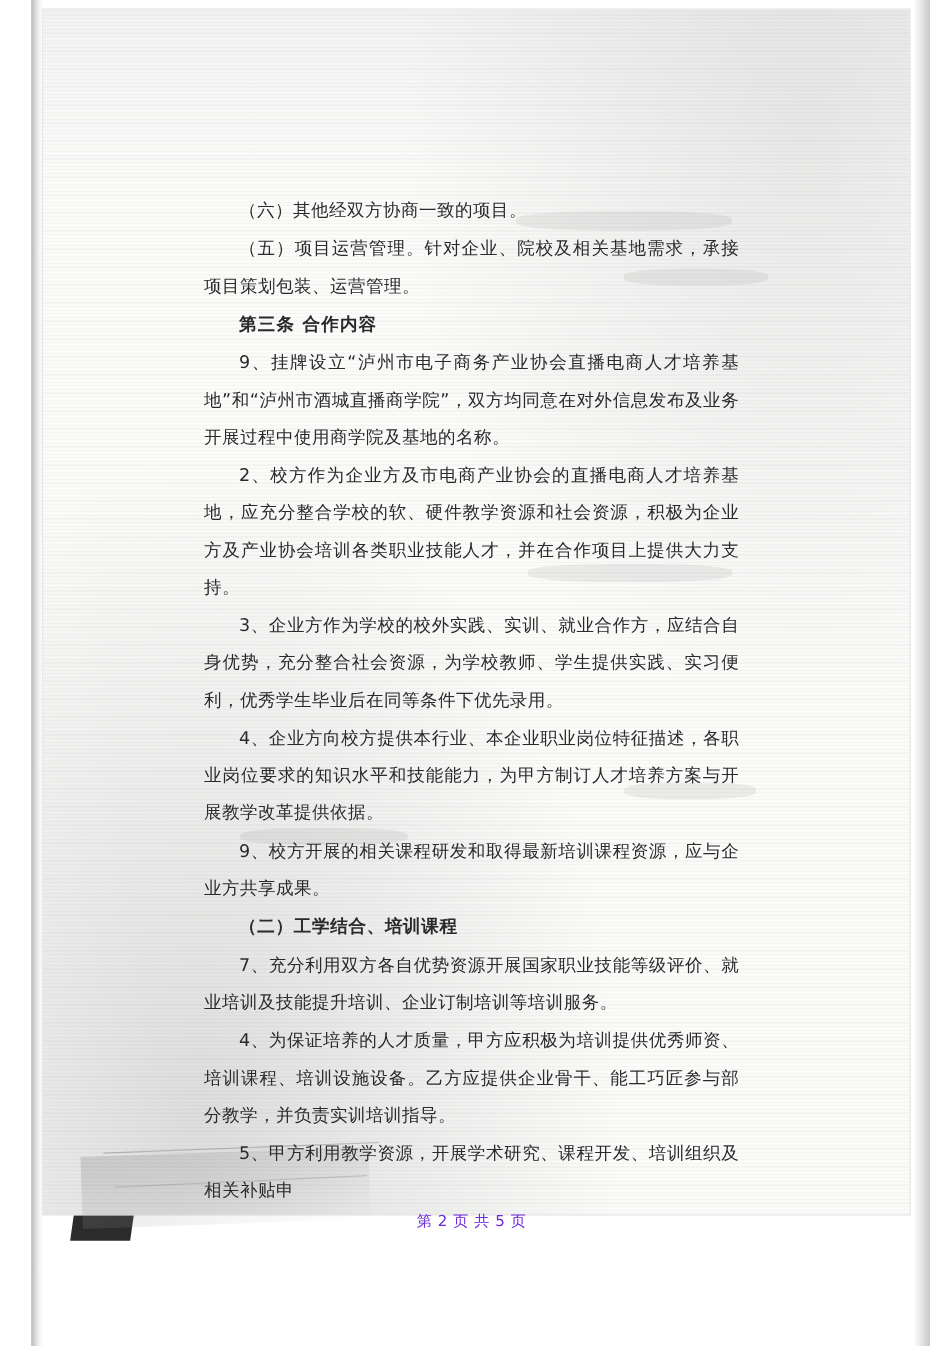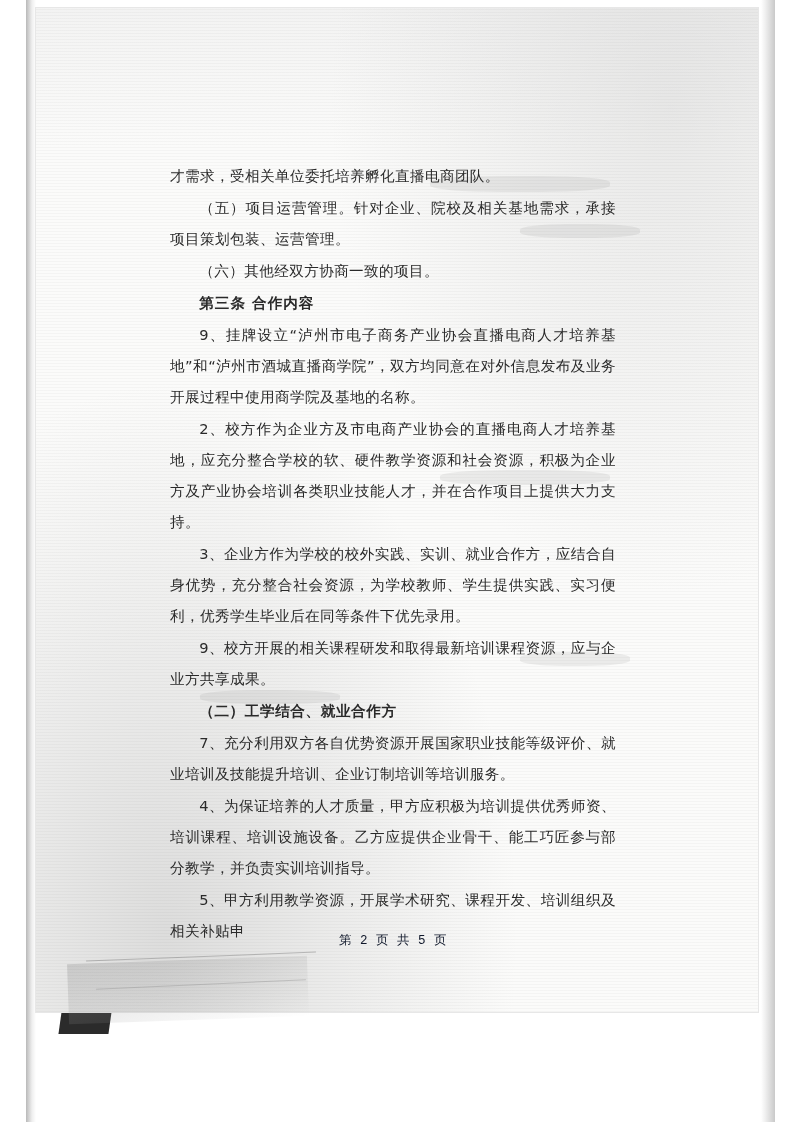--- a/index.html
+++ b/index.html
@@ -115,27 +115,26 @@
     letter-spacing: 1px;
   }
   .subheading {
     font-weight: bold;
     text-indent: 2em;
     letter-spacing: 0.6px;
   }
   .footer {
     position: absolute;
     left: 0;
-    top: 766px;
+    top: 842px;
     width: 446px;
     text-align: center;
     font-size: 12.5px;
-    color: #0f172a;
+    color: #6d28d9;
     letter-spacing: 0.5px;
-    font-family: Liberation Mono, monospace;
   }
 
   
   .smudge {
     position: absolute;
     background: rgba(120,120,120,0.12);
     pointer-events: none;
     border-radius: 40%;
   }
   .smudge.s1 { left: 430px; top: 176px; width: 180px; height: 16px; }
@@ -169,29 +168,29 @@
   <div class="crease-line"></div>
   <div class="crease-line2"></div>
 
   <div class="smudge s1"></div>
   <div class="smudge s2"></div>
   <div class="smudge s3"></div>
   <div class="smudge s4"></div>
   <div class="smudge s5"></div>
 
   <div class="doc">
-    <p class="plain">才需求，受相关单位委托培养孵化直播电商团队。</p>
+    <p class="indent">（六）其他经双方协商一致的项目。</p>
     <p class="indent">（五）项目运营管理。针对企业、院校及相关基地需求，承接项目策划包装、运营管理。</p>
-    <p class="indent">（六）其他经双方协商一致的项目。</p>
     <p class="heading">第三条  合作内容</p>
     <p class="indent">9、挂牌设立“泸州市电子商务产业协会直播电商人才培养基地”和“泸州市酒城直播商学院”，双方均同意在对外信息发布及业务开展过程中使用商学院及基地的名称。</p>
     <p class="indent">2、校方作为企业方及市电商产业协会的直播电商人才培养基地，应充分整合学校的软、硬件教学资源和社会资源，积极为企业方及产业协会培训各类职业技能人才，并在合作项目上提供大力支持。</p>
     <p class="indent">3、企业方作为学校的校外实践、实训、就业合作方，应结合自身优势，充分整合社会资源，为学校教师、学生提供实践、实习便利，优秀学生毕业后在同等条件下优先录用。</p>
+    <p class="indent">4、企业方向校方提供本行业、本企业职业岗位特征描述，各职业岗位要求的知识水平和技能能力，为甲方制订人才培养方案与开展教学改革提供依据。</p>
     <p class="indent">9、校方开展的相关课程研发和取得最新培训课程资源，应与企业方共享成果。</p>
-    <p class="subheading">（二）工学结合、就业合作方</p>
+    <p class="subheading">（二）工学结合、培训课程</p>
     <p class="indent">7、充分利用双方各自优势资源开展国家职业技能等级评价、就业培训及技能提升培训、企业订制培训等培训服务。</p>
     <p class="indent">4、为保证培养的人才质量，甲方应积极为培训提供优秀师资、培训课程、培训设施设备。乙方应提供企业骨干、能工巧匠参与部分教学，并负责实训培训指导。</p>
     <p class="indent">5、甲方利用教学资源，开展学术研究、课程开发、培训组织及相关补贴申</p>
 
     <div class="footer">第 2 页 共 5 页</div>
   </div>
 
   <div class="noise"></div>
 </div>
 

